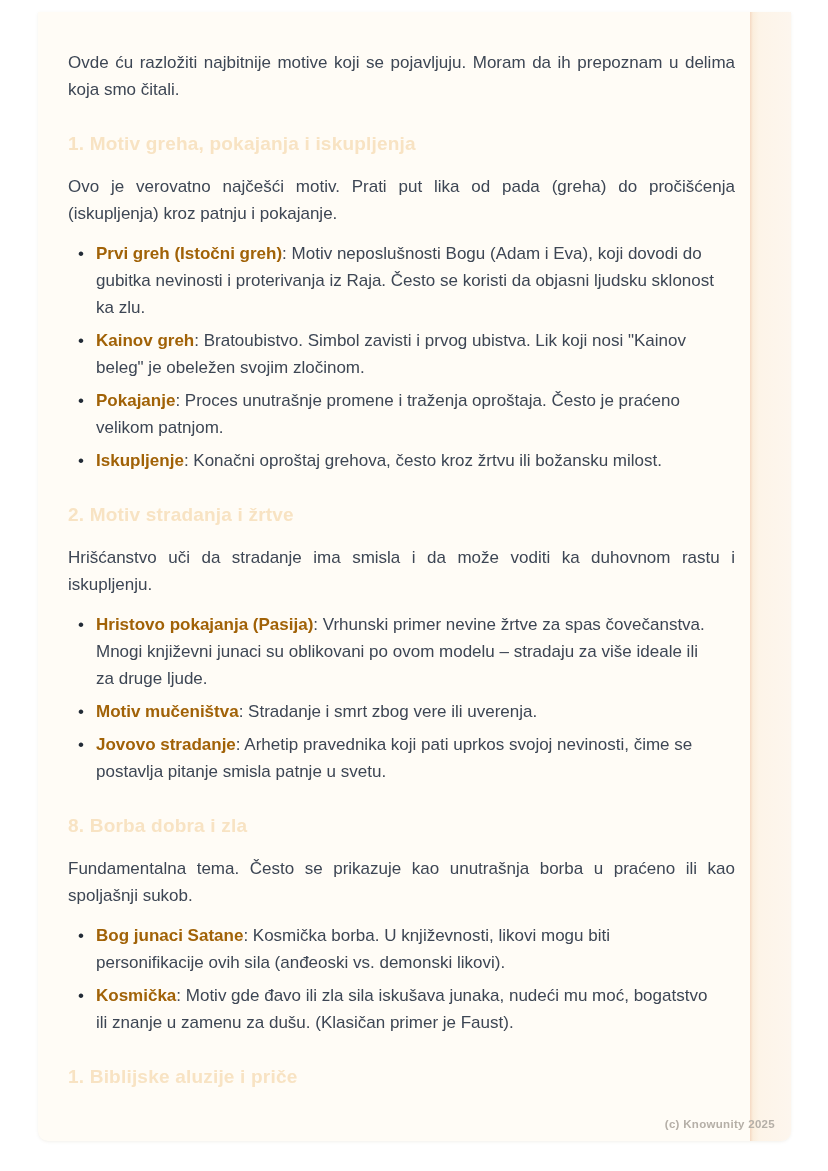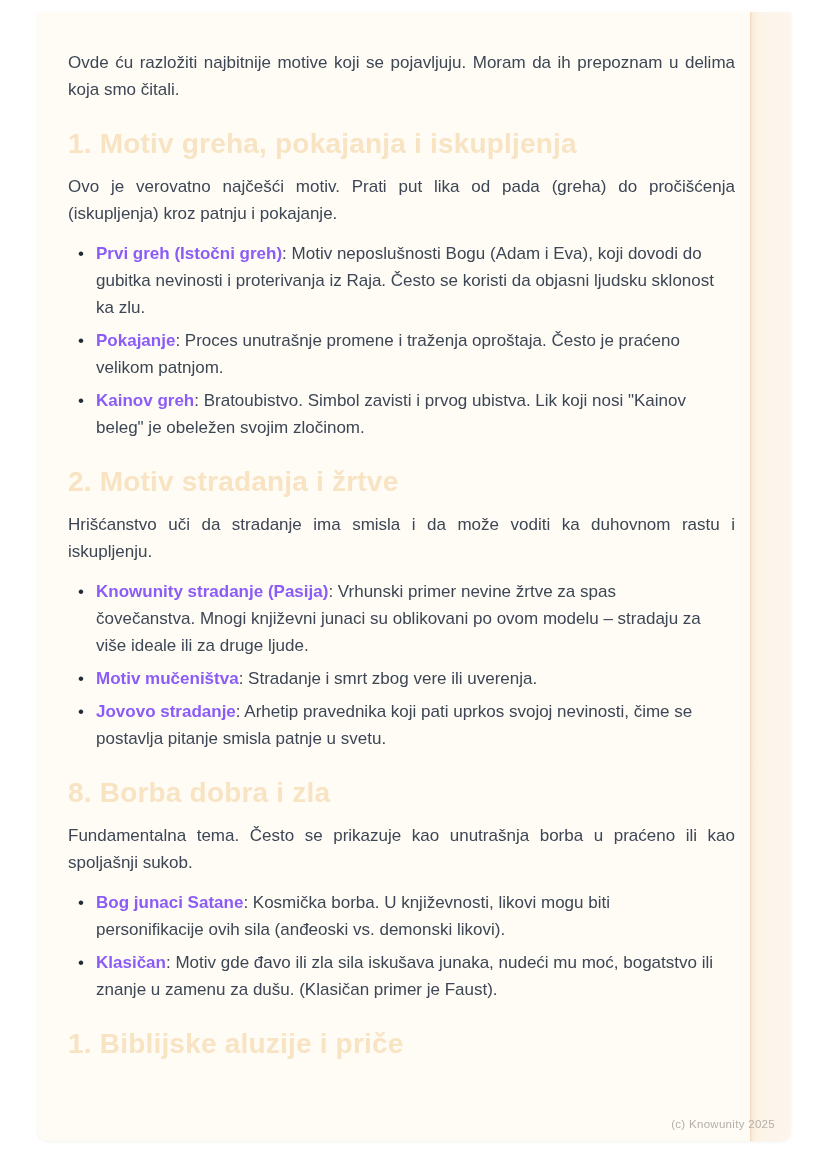--- a/index.html
+++ b/index.html
@@ -40,21 +40,21 @@
   }
   .content p{
     margin:0 0 13px 0;
     font-size:17px;
     line-height:27px;
     color:#3d4654;
     text-align:justify;
   }
   .content h2{
     margin:26px 0 14px 0;
-    font-size:28px;
+    font-size:19px;
     line-height:30px;
     font-weight:700;
     color:#f8e3c3;
     letter-spacing:0.2px;
     text-align:left;
   }
   .content ul{
     margin:0 0 13px 0;
     padding:0;
     list-style:none;
@@ -73,67 +73,69 @@
   }
   .content li::before{
     content:"\2022";
     position:absolute;
     left:10px;
     top:0;
     color:#222b36;
     font-size:17px;
   }
   .content strong{
-    color:#8b5cf6;
+    color:#a16207;
     font-weight:700;
   }
   .footer{
     position:absolute;
     right:16px;
     bottom:11px;
     font-size:11.5px;
     letter-spacing:0.3px;
     color:#b5afa7;
     z-index:2;
+    font-weight:bold;
   }
 </style>
 </head>
 <body>
 
 <div class="card">
   <div class="band"></div>
   <div class="content">
     <p>Ovde ću razložiti najbitnije motive koji se pojavljuju. Moram da ih prepoznam u delima koja smo čitali.</p>
     <div id="sections">
   <section>
     <h2>1. Motiv greha, pokajanja i iskupljenja</h2>
     <p>Ovo je verovatno najčešći motiv. Prati put lika od pada (greha) do pročišćenja (iskupljenja) kroz patnju i pokajanje.</p>
     <ul>
             <li><strong>Prvi greh (Istočni greh)</strong>: Motiv neposlušnosti Bogu (Adam i Eva), koji dovodi do gubitka nevinosti i proterivanja iz Raja. Često se koristi da objasni ljudsku sklonost ka zlu.</li>
+            <li><strong>Kainov greh</strong>: Bratoubistvo. Simbol zavisti i prvog ubistva. Lik koji nosi "Kainov beleg" je obeležen svojim zločinom.</li>
             <li><strong>Pokajanje</strong>: Proces unutrašnje promene i traženja oproštaja. Često je praćeno velikom patnjom.</li>
-            <li><strong>Kainov greh</strong>: Bratoubistvo. Simbol zavisti i prvog ubistva. Lik koji nosi "Kainov beleg" je obeležen svojim zločinom.</li>
+            <li><strong>Iskupljenje</strong>: Konačni oproštaj grehova, često kroz žrtvu ili božansku milost.</li>
           </ul>
   </section>
 
   <section>
     <h2>2. Motiv stradanja i žrtve</h2>
     <p>Hrišćanstvo uči da stradanje ima smisla i da može voditi ka duhovnom rastu i iskupljenju.</p>
     <ul>
-            <li><strong>Knowunity stradanje (Pasija)</strong>: Vrhunski primer nevine žrtve za spas čovečanstva. Mnogi književni junaci su oblikovani po ovom modelu – stradaju za više ideale ili za druge ljude.</li>
+            <li><strong>Hristovo pokajanja (Pasija)</strong>: Vrhunski primer nevine žrtve za spas čovečanstva. Mnogi književni junaci su oblikovani po ovom modelu – stradaju za više ideale ili za druge ljude.</li>
             <li><strong>Motiv mučeništva</strong>: Stradanje i smrt zbog vere ili uverenja.</li>
             <li><strong>Jovovo stradanje</strong>: Arhetip pravednika koji pati uprkos svojoj nevinosti, čime se postavlja pitanje smisla patnje u svetu.</li>
           </ul>
   </section>
 
   <section>
     <h2>8. Borba dobra i zla</h2>
     <p>Fundamentalna tema. Često se prikazuje kao unutrašnja borba u praćeno ili kao spoljašnji sukob.</p>
     <ul>
             <li><strong>Bog junaci Satane</strong>: Kosmička borba. U književnosti, likovi mogu biti personifikacije ovih sila (anđeoski vs. demonski likovi).</li>
-            <li><strong>Klasičan</strong>: Motiv gde đavo ili zla sila iskušava junaka, nudeći mu moć, bogatstvo ili znanje u zamenu za dušu. (Klasičan primer je Faust).</li>
+            <li><strong>Kosmička</strong>: Motiv gde đavo ili zla sila iskušava junaka, nudeći mu moć, bogatstvo ili znanje u zamenu za dušu. (Klasičan primer je Faust).</li>
           </ul>
   </section>
 
   <section>
     <h2>1. Biblijske aluzije i priče</h2>
 
   </section>
 </div>
   </div>
   <div class="footer">(c) Knowunity 2025</div>

